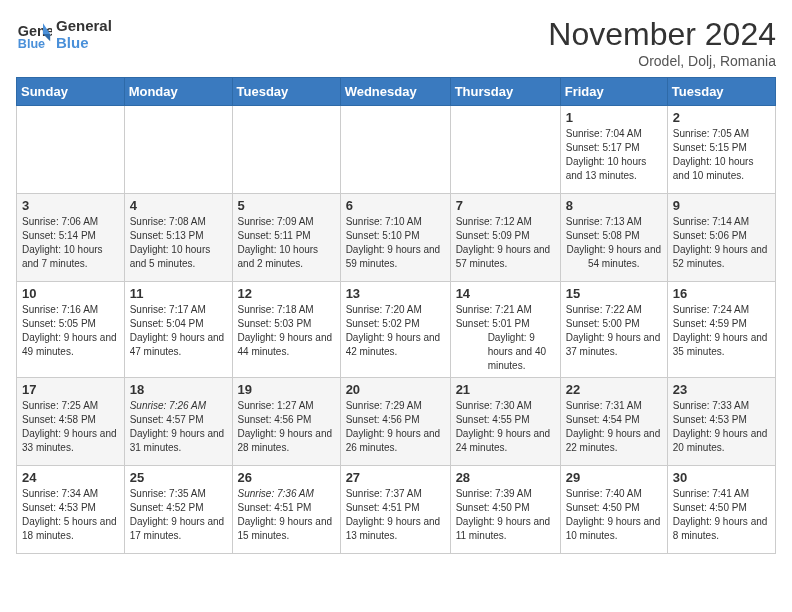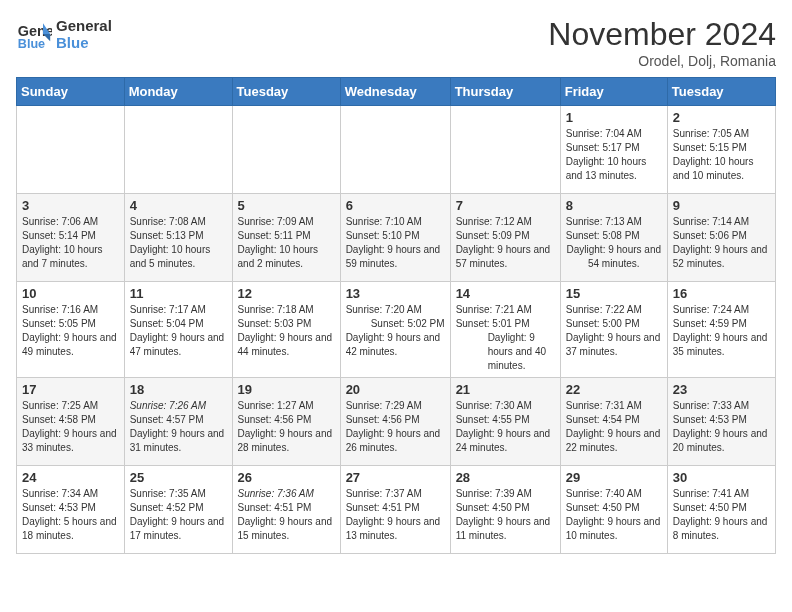--- a/index.html
+++ b/index.html
@@ -189,21 +189,21 @@
         </td>
         <td>
           <span class="day-num">12</span>
           <div style="line-height: 1.4;">Sunrise: 7:18 AM</div>
           <div style="line-height: 1.4;">Sunset: 5:03 PM</div>
           <div style="line-height: 1.4;">Daylight: 9 hours and 44 minutes.</div>
         </td>
         <td>
           <span class="day-num">13</span>
           <div style="line-height: 1.4;">Sunrise: 7:20 AM</div>
-          <div style="line-height: 1.4; text-align: right;">Sunset: 5:02 PM</div>
+          <div style="line-height: 1.4;">Sunset: 5:02 PM</div>
           <div style="line-height: 1.4;">Daylight: 9 hours and 42 minutes.</div>
         </td>
         <td>
           <span class="day-num">14</span>
           <div style="line-height: 1.4;">Sunrise: 7:21 AM</div>
           <div style="line-height: 1.4;">Sunset: 5:01 PM</div>
           <div style="line-height: 1.4; margin-left: 32px;">Daylight: 9 hours and 40 minutes.</div>
         </td>
         <td>
           <span class="day-num">15</span>

